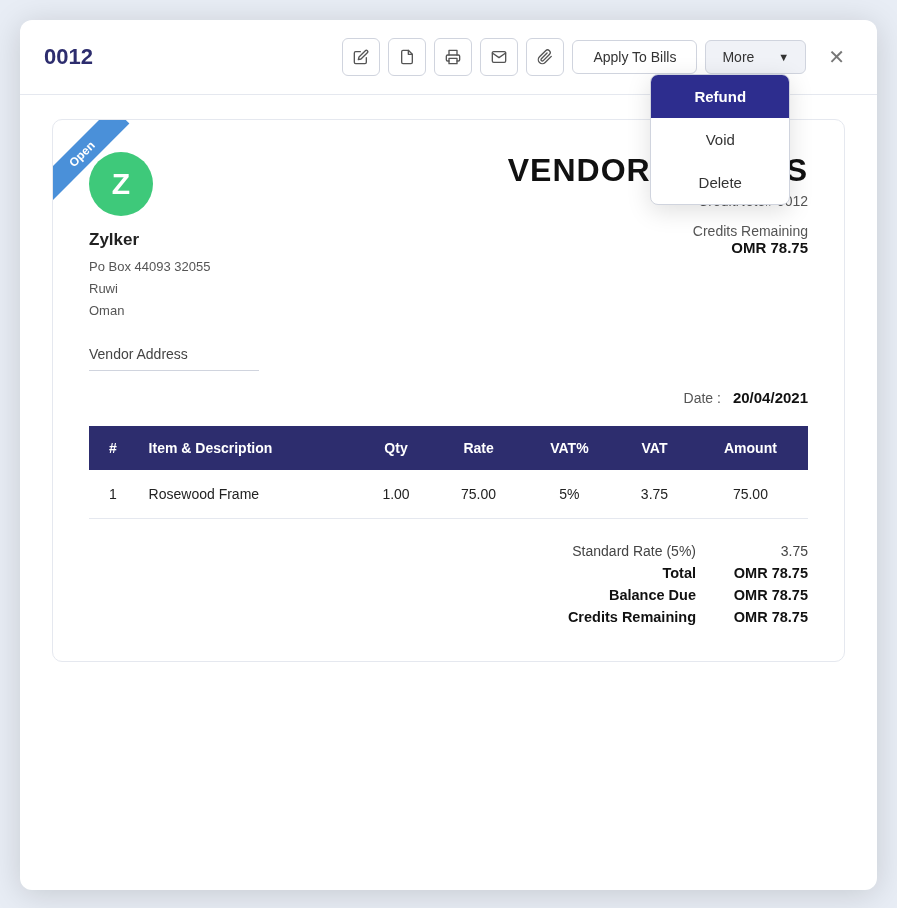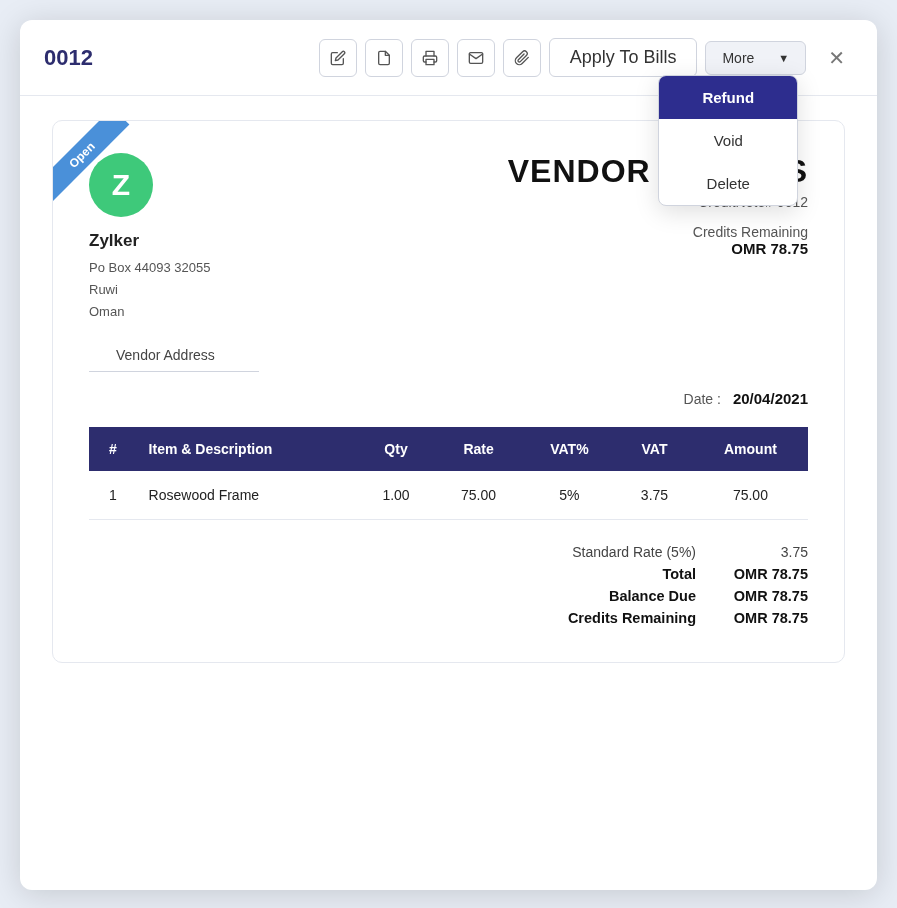--- a/index.html
+++ b/index.html
@@ -52,21 +52,21 @@
       cursor: pointer;
       color: #555;
       font-size: 15px;
       transition: background 0.15s;
     }
     .btn-apply {
       background: #fff;
       border: 1.5px solid #d0d4de;
       border-radius: 6px;
       padding: 8px 20px;
-      font-size: 18px;
+      font-size: 14px;
       font-weight: 500;
       color: #333;
       cursor: pointer;
       white-space: nowrap;
     }
     .btn-more {
       background: #f0f2f7;
       border: 1.5px solid #d0d4de;
       border-radius: 6px;
       padding: 8px 16px;
@@ -84,21 +84,21 @@
       border: none;
       font-size: 20px;
       color: #777;
       cursor: pointer;
       margin-left: 6px;
       padding: 4px 8px;
     }
     .dropdown-menu {
       position: absolute;
       top: 100%;
-      right: 8px;
+      right: 16px;
       background: #fff;
       border: 1px solid #d0d4de;
       border-radius: 8px;
       box-shadow: 0 6px 24px rgba(0,0,0,0.13);
       min-width: 140px;
       z-index: 100;
       overflow: hidden;
     }
     .dropdown-item {
       padding: 13px 24px;
@@ -204,21 +204,20 @@
       color: #111;
     }
     .vendor-address-section {
       margin-top: 10px;
       margin-bottom: 18px;
     }
     .vendor-address-label {
       font-size: 14px;
       color: #444;
       font-weight: 500;
-      margin-left: 27px;
     }
     .vendor-address-link {
       color: #4a90d9;
       font-size: 14px;
       text-decoration: underline;
       cursor: pointer;
     }
     .address-line {
       border-bottom: 1.5px solid #d0d4de;
       margin-top: 8px;

